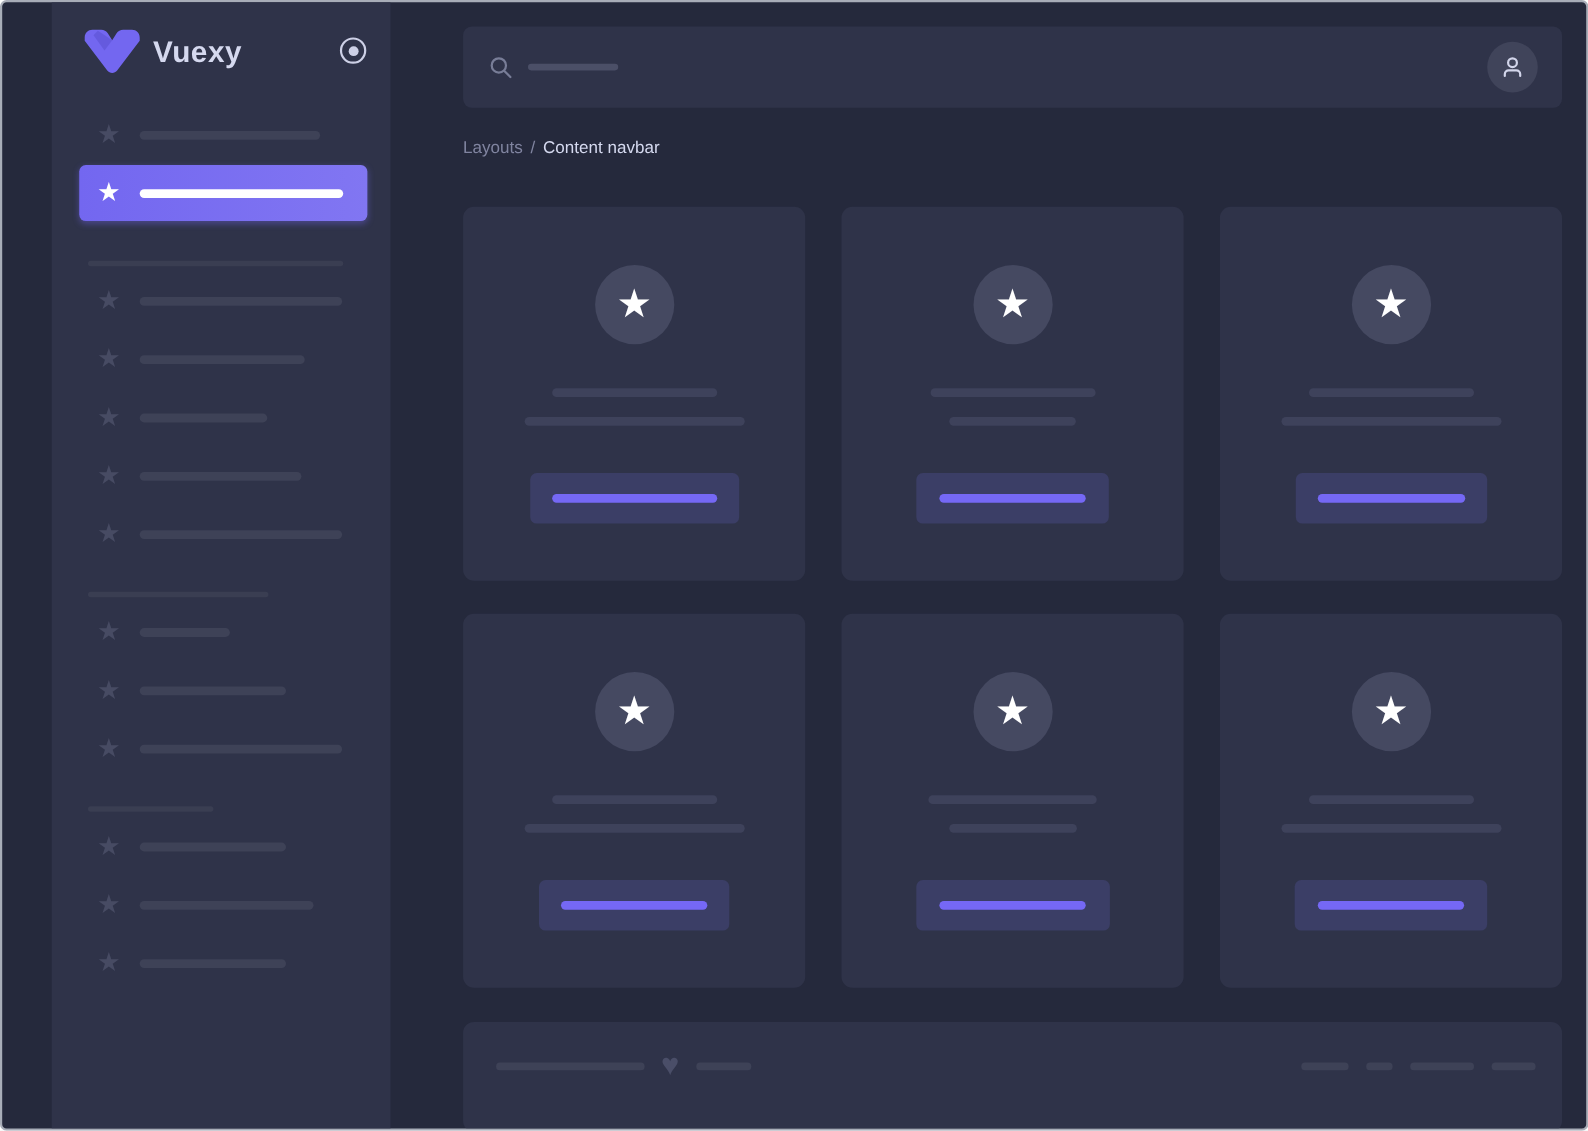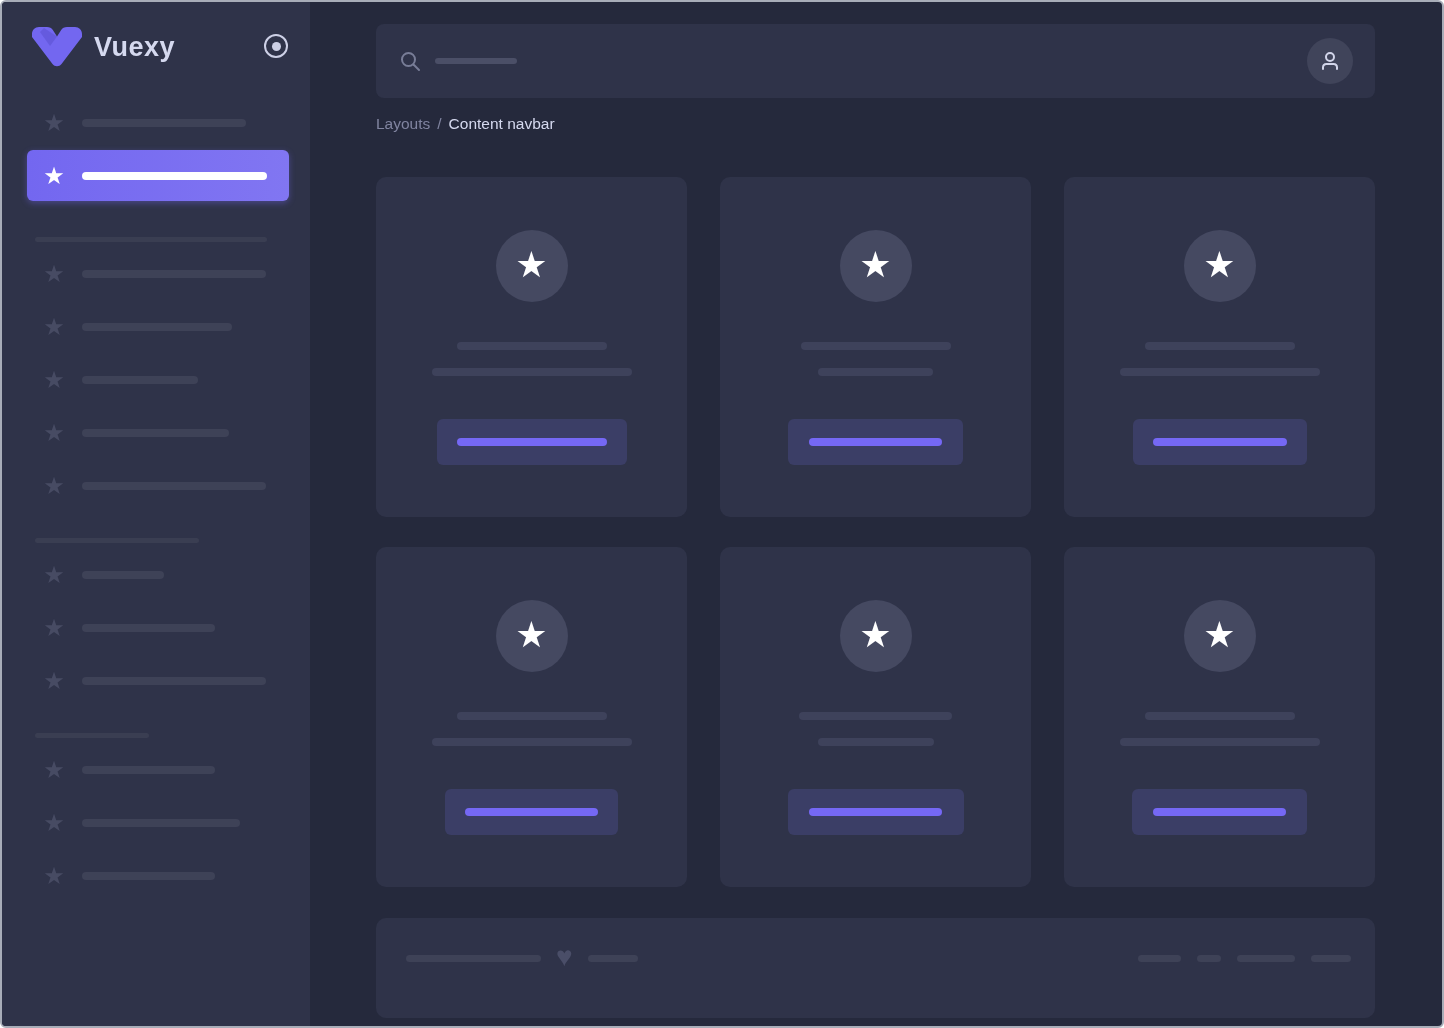--- a/index.html
+++ b/index.html
@@ -20,21 +20,21 @@
     --avatar-bg:#40445a;
     --heart:#4a4e68;
   }
   *{margin:0;padding:0;box-sizing:border-box;}
   html,body{width:1444px;height:1028px;background:#fff;}
   body{font-family:"Liberation Sans",sans-serif;}
   .screen{
     width:1444px;height:1028px;
     border:2px solid #a8adb8;border-radius:6px;
     background:var(--bg-body);
-    display:flex;overflow:hidden;
+    display:flex;overflow:hidden;padding-left:45px;
   }
   
   .sidebar{
     width:308px;min-width:308px;height:100%;
     background:var(--bg-surface);
     overflow:hidden;
   }
   .brand-row{
     height:88px;display:flex;align-items:center;
     padding:0 22px 0 28px;position:relative;
@@ -83,21 +83,21 @@
   }
   .search-field{display:flex;align-items:center;flex:1;cursor:text;}
   .search-icon{width:22px;height:22px;display:block;}
   .search-placeholder{width:82px;height:6px;border-radius:3px;background:var(--search-bar);margin-left:14px;}
   .avatar{
     width:46px;height:46px;border-radius:50%;background:var(--avatar-bg);
     display:flex;align-items:center;justify-content:center;cursor:pointer;
   }
   .avatar svg{width:24px;height:24px;display:block;}
   .breadcrumb{
-    margin-top:17px;font-size:15.5px;display:flex;align-items:center;gap:7px;
+    margin-top:28px;font-size:15.5px;display:flex;align-items:center;gap:7px;
   }
   .crumb-muted{color:var(--text-muted);}
   .crumb-current{color:var(--text-bright);font-weight:normal;}
   
   .cards-grid{
     margin-top:44px;
     display:grid;grid-template-columns:repeat(3,311px);
     column-gap:33px;row-gap:30px;
   }
   .card{

